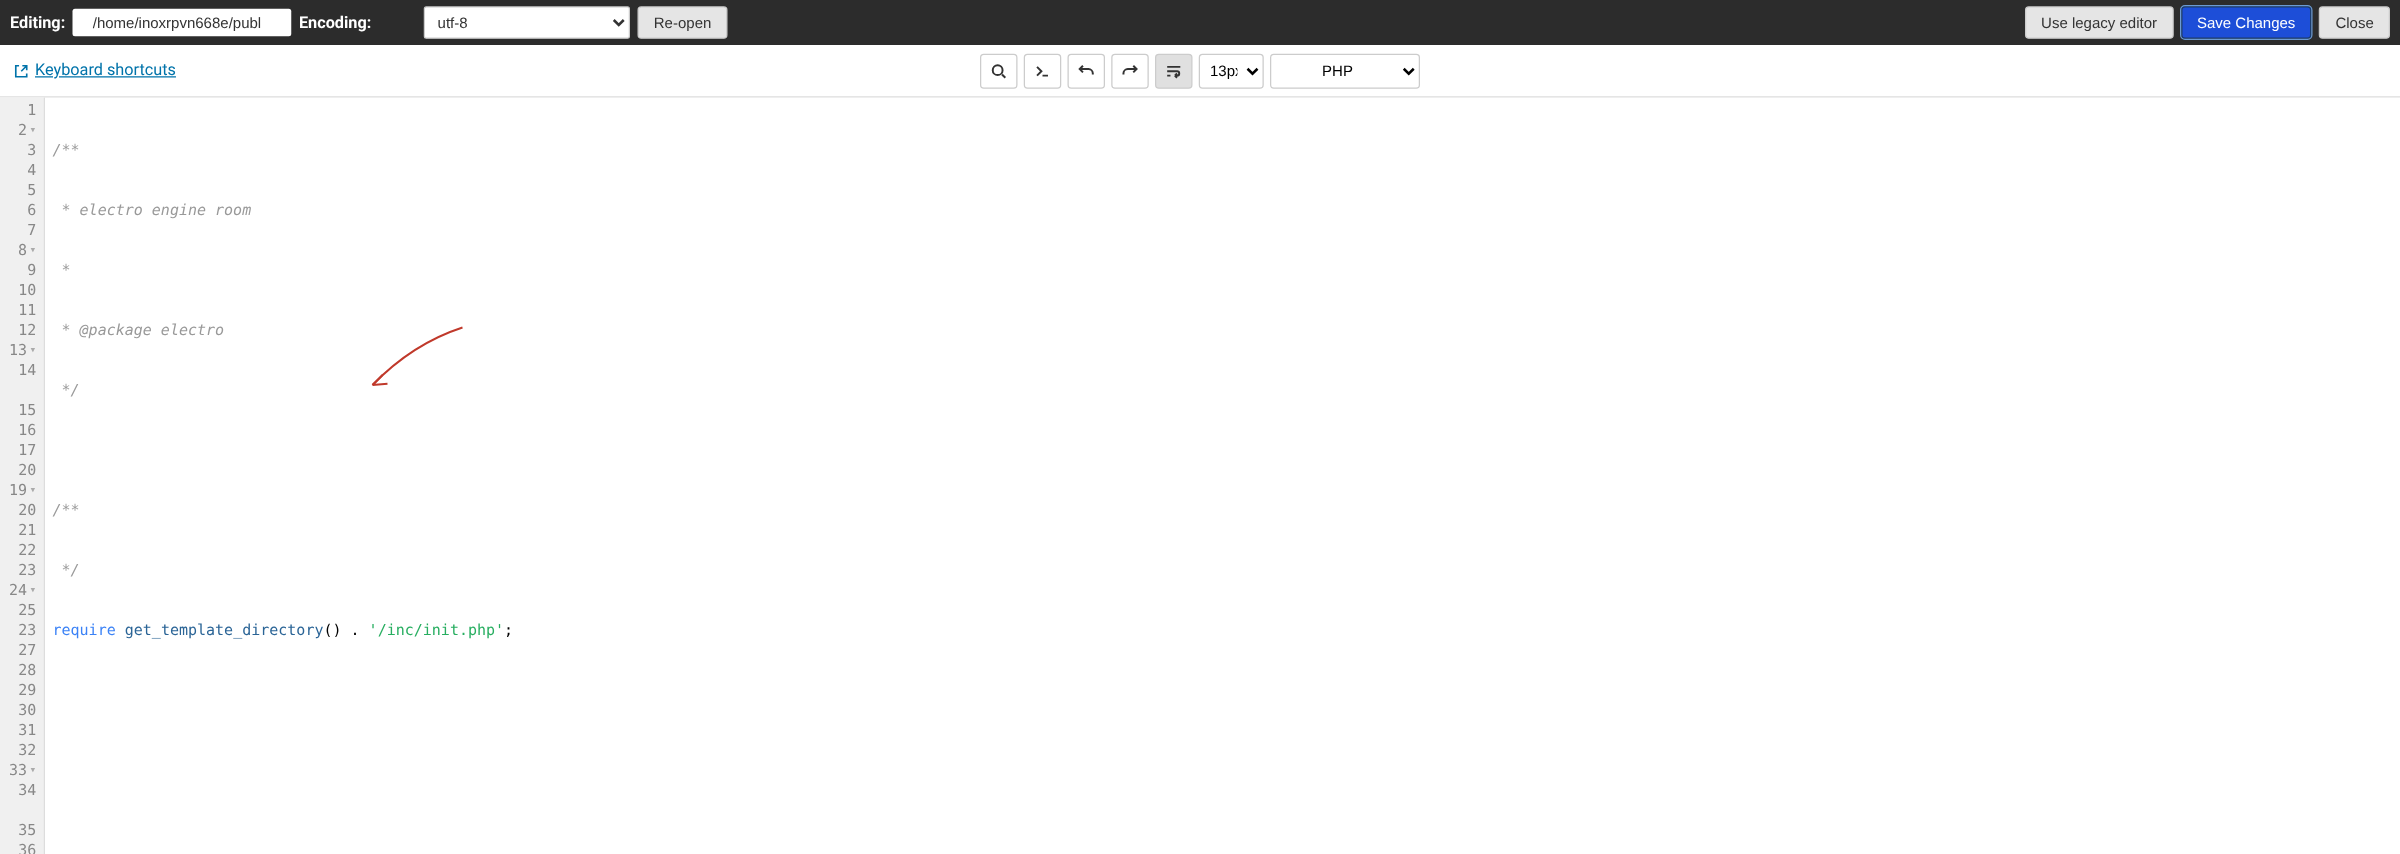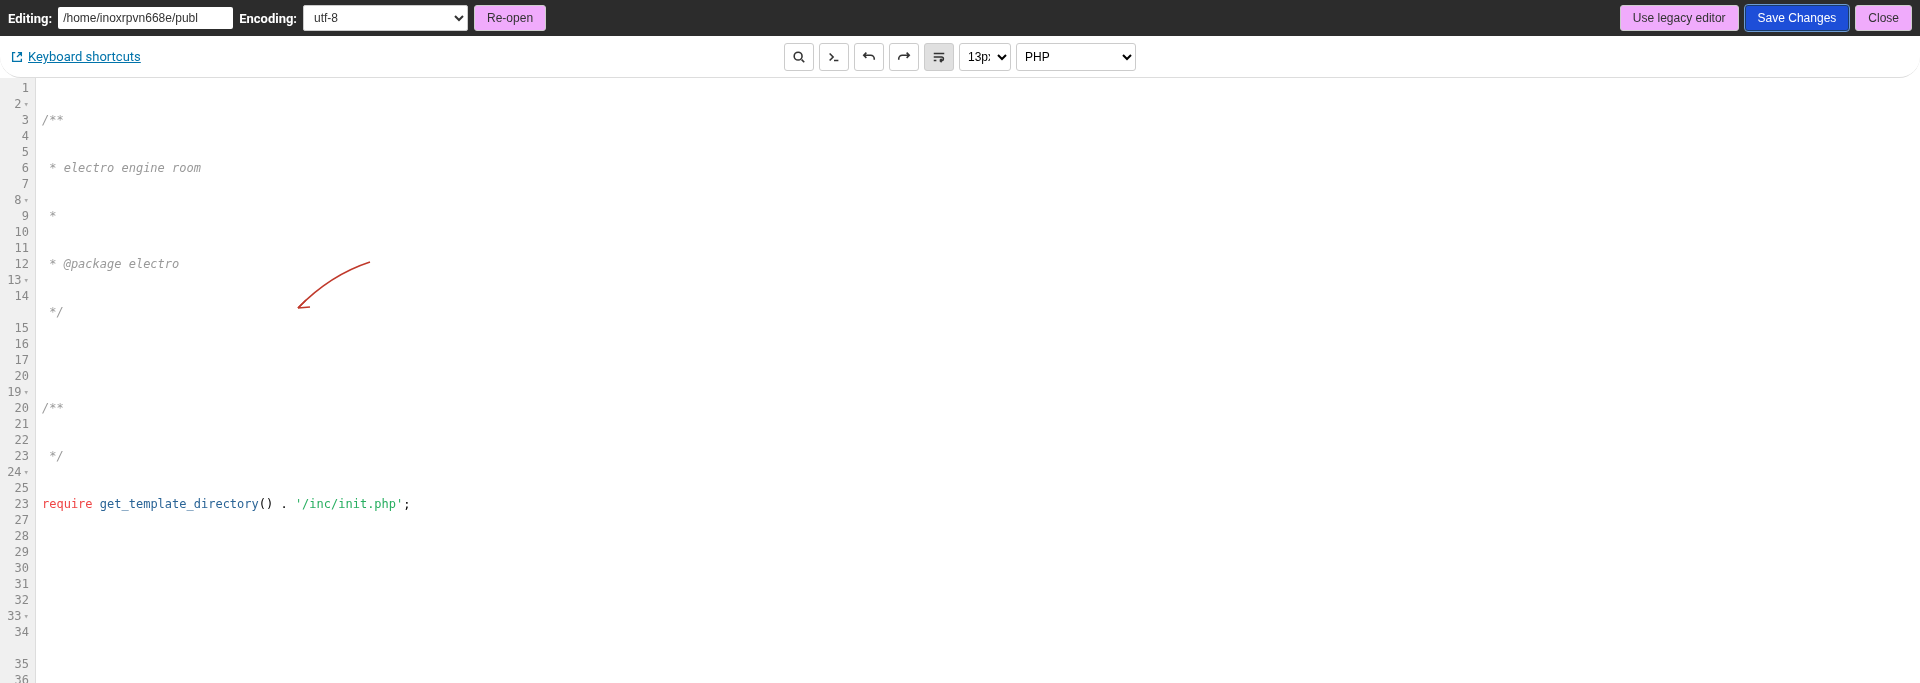--- a/index.html
+++ b/index.html
@@ -1,43 +1,43 @@
 <!DOCTYPE html>
 <html><head>
 <meta charset="utf-8">
 <style>
 * { margin: 0; padding: 0; box-sizing: border-box; }
 body { font-family: -apple-system, BlinkMacSystemFont, "Segoe UI", Roboto, sans-serif; font-size: 13px; background: #fff; }
 .header { background: #2c2c2c; color: #fff; display: flex; align-items: center; padding: 5px 8px; gap: 8px; }
 .header-left { display: flex; align-items: center; gap: 6px; flex: 1; }
 .header-label { font-weight: bold; font-size: 13px; }
-.file-input { background: #fff; color: #333; border: none; padding: 4px 5px; font-size: 12px; width: 175px; border-radius: 2px; }
-.enc-select { background: #fff; color: #333; border: 1px solid #ccc; padding: 4px 6px; font-size: 12px; width: 165px; border-radius: 2px; height: 26px; }
-.btn { background: #f0abfc; color: #333; border: 1px solid #ccc; padding: 5px 12px; font-size: 12px; border-radius: 3px; cursor: pointer; }
+.file-input { background: #fff; color: #333; border: none; padding: 4px 16px; font-size: 12px; width: 175px; border-radius: 2px; }
+.enc-select { background: #fff; color: #333; border: 1px solid #ccc; padding: 4px 6px; font-size: 12px; width: 165px; border-radius: 2px; height: 26px; margin-left: 36px; }
+.btn { background: #e5e5e5; color: #333; border: 1px solid #ccc; padding: 5px 12px; font-size: 12px; border-radius: 3px; cursor: pointer; }
 .btn-primary { background: #1d4ed8; color: #fff; border: 1px solid #1a3b6b; outline: 1px solid #6b9bd4; }
 .header-right { display: flex; gap: 6px; justify-content: flex-end; }
-.toolbar { display: flex; align-items: center; padding: 6px 10px; gap: 10px; border-bottom: 1px solid #ddd; border-radius: 21px; }
+.toolbar { display: flex; align-items: center; padding: 6px 10px; gap: 10px; border-bottom: 1px solid #ddd; }
 .kb-link { color: #0073aa; font-size: 13px; display: flex; align-items: center; gap: 4px; }
 .kb-link svg { width: 14px; height: 14px; }
 .toolbar-center { margin-left: auto; margin-right: auto; display: flex; gap: 5px; align-items: center; position: absolute; left: 50%; transform: translateX(-50%); }
 .toolbar { position: relative; height: 42px; }
 .tbtn { background: #fff; border: 1px solid #ccc; border-radius: 3px; width: 30px; height: 28px; display: flex; align-items: center; justify-content: center; cursor: pointer; }
 .tbtn.active { background: #e0e0e0; }
 .tbtn svg { width: 14px; height: 14px; }
 .fontsize-sel, .lang-sel { background: #fff; border: 1px solid #ccc; border-radius: 3px; height: 28px; font-size: 12px; padding: 0 4px; }
 .fontsize-sel { width: 52px; }
-.lang-sel { width: 120px; }
+.lang-sel { width: 120px; text-align: center; }
 .editor { display: flex; font-family: "Consolas", "Monaco", monospace; font-size: 12px; line-height: 16px; }
 .gutter { background: #f0f0f0; color: #888; text-align: right; padding: 2px 6px 2px 4px; user-select: none; min-width: 36px; border-right: 1px solid #ddd; }
 .gutter .ln { height: 16px; display: flex; justify-content: flex-end; align-items: center; gap: 2px; }
 .fold { color: #aaa; font-size: 9px; cursor: pointer; }
 .code { padding: 2px 0 2px 6px; white-space: pre; }
 .code .line { height: 16px; }
 .tok-tag { color: #2a6496; }
-.tok-kw { color: #ef4444; }
+.tok-kw { color: #3b82f6; }
 .tok-c { color: #999; font-style: italic; }
 .tok-s { color: #27ae60; }
 .tok-f { color: #2a6496; }
 .arrow-annotation { position: absolute; pointer-events: none; }
 </style>
 </head>
 <body>
 
 <div class="header">
   <div class="header-left">

